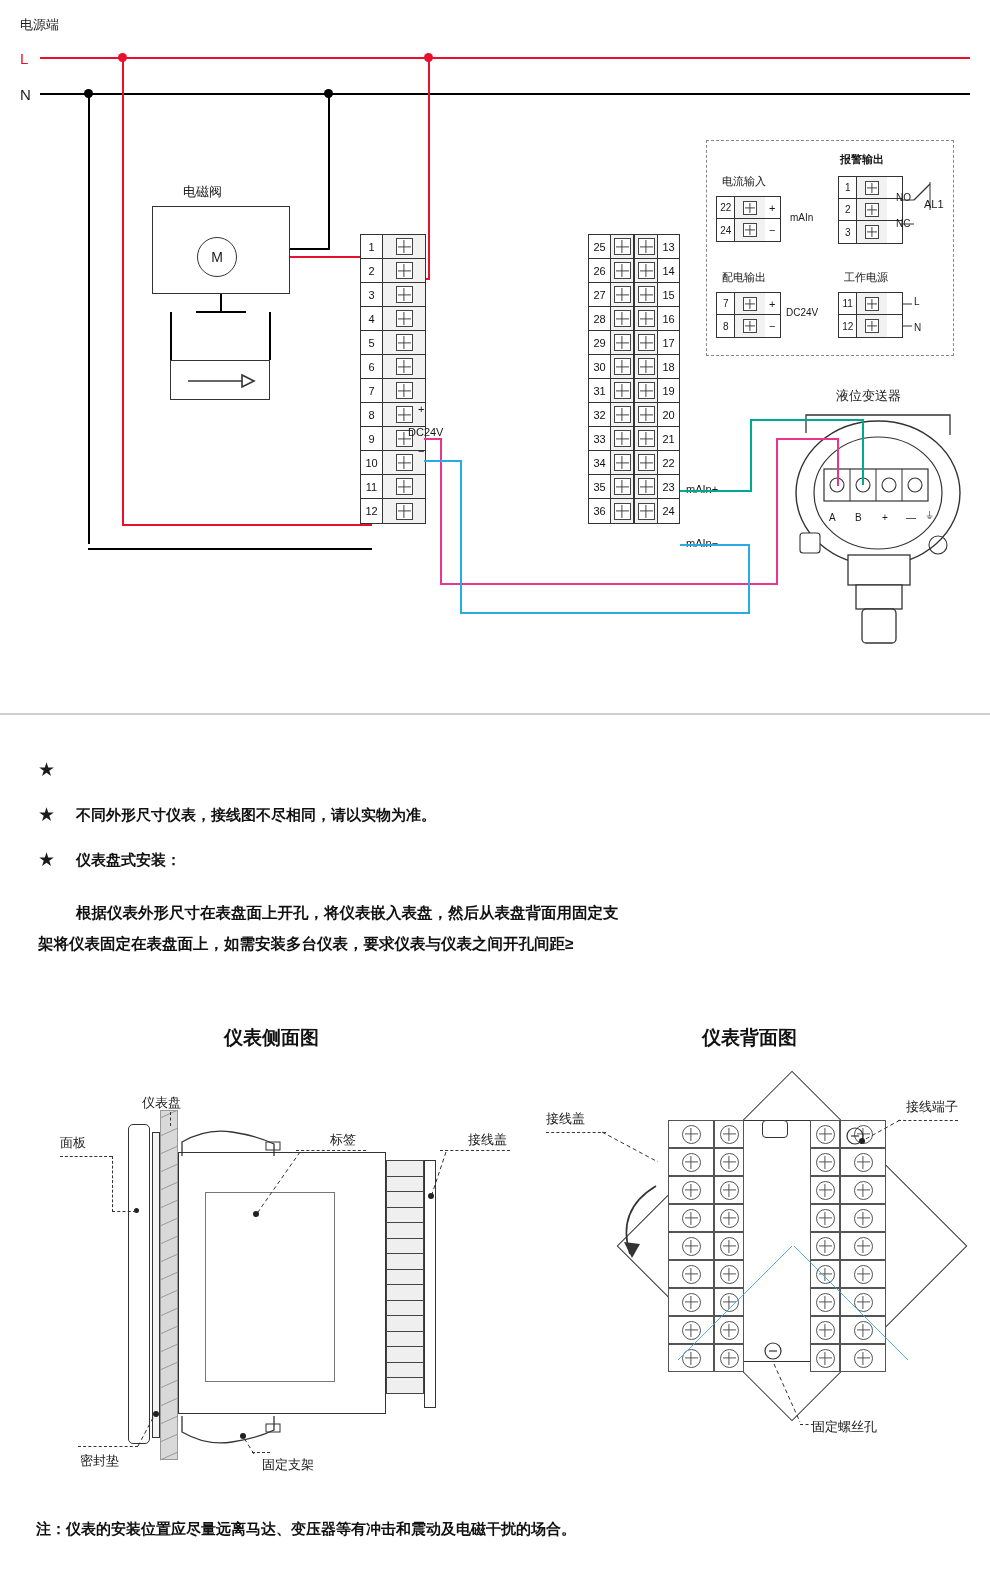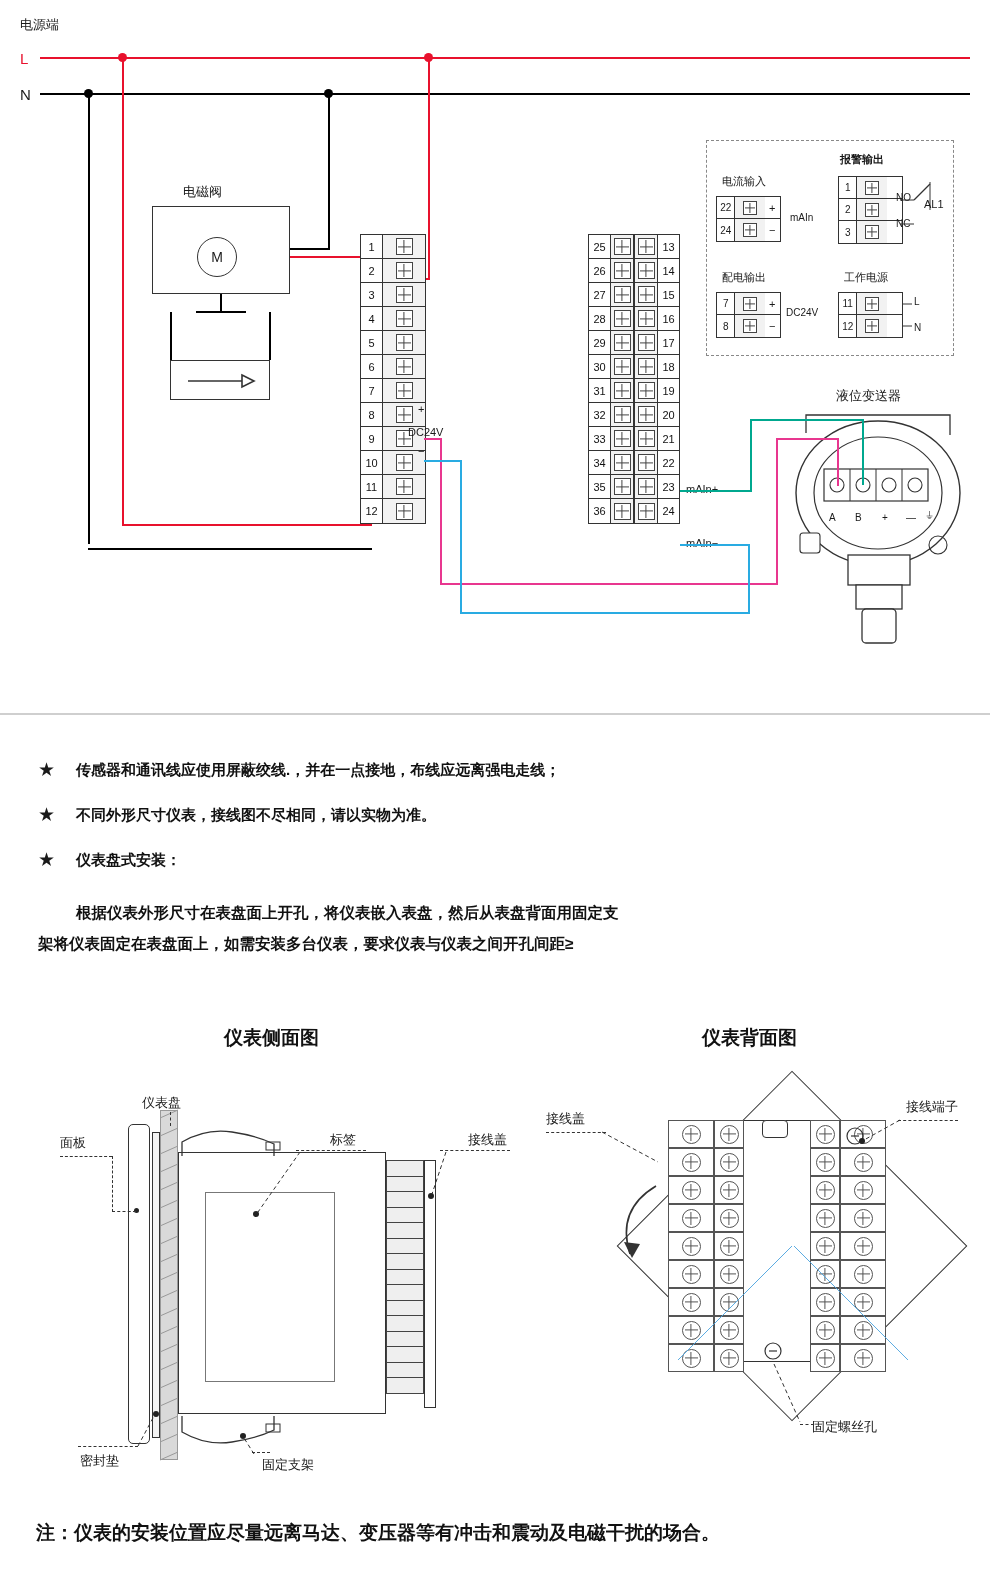--- a/index.html
+++ b/index.html
@@ -57,21 +57,21 @@
   
   .divider { position:absolute; left:0; width:990px; height:2px; background:#cfcfcf; }
 
   
   .bullet { position:absolute; font-size:15px; color:#111; }
   .star { position:absolute; font-size:19px; }
   .para { position:absolute; font-size:15.5px; line-height:31px; font-weight:bold; color:#111; }
 
   .fig-title { position:absolute; font-size:19px; font-weight:bold; color:#111; }
 
-  .note { position:absolute; font-size:19px; font-weight:bold; color:#111; }
+  .note { position:absolute; font-size:15px; font-weight:bold; color:#111; }
 
   
   .panelbar { position:absolute; background:#d9d9d9; border:1px solid #999; }
   .box-outline { position:absolute; border:1.4px solid #333; background:#fff; }
   .dashlead { position:absolute; border-top:1px dashed #333; height:0; }
   .dashleadv { position:absolute; border-left:1px dashed #333; width:0; }
   .leaddot { position:absolute; width:5px; height:5px; border-radius:50%; background:#222; }
 
   .connstack { position:absolute; }
   .connrow { width:100%; height:16.5px; border:1px solid #444; background:#efefef; margin-bottom:-1px; }
@@ -509,21 +509,20 @@
 
   <div class="hline cyan" style="left:460px; top:612px; width:290px; height:2px;"></div>
   <div class="vline cyan" style="left:460px; top:460px; height:154px; width:2px;"></div>
   <div class="hline cyan" style="left:424px; top:460px; width:38px; height:2px;"></div>
   <div class="vline cyan" style="left:748px; top:545px; height:68px; width:2px;"></div>
   <div class="hline cyan" style="left:680px; top:544px; width:70px; height:2px;"></div>
 
   <div class="divider" style="top:713px;"></div>
 
   <div class="star" style="left:38px; top:758px;">★</div>
-  <div class="bullet" style="left:76px; top:761px; font-weight:bold;">传感器和通讯线应使用屏蔽绞线.，并在一点接地，布线应远离强电走线；</div>
 
   <div class="star" style="left:38px; top:803px;">★</div>
   <div class="bullet" style="left:76px; top:806px; font-weight:bold;">不同外形尺寸仪表，接线图不尽相同，请以实物为准。</div>
 
   <div class="star" style="left:38px; top:848px;">★</div>
   <div class="bullet" style="left:76px; top:851px; font-weight:bold;">仪表盘式安装：</div>
 
   <div class="para" style="left:38px; top:928px;">架将仪表固定在表盘面上，如需安装多台仪表，要求仪表与仪表之间开孔间距≥</div>
   <div class="para" style="left:76px; top:897px;">根据仪表外形尺寸在表盘面上开孔，将仪表嵌入表盘，然后从表盘背面用固定支</div>
 

